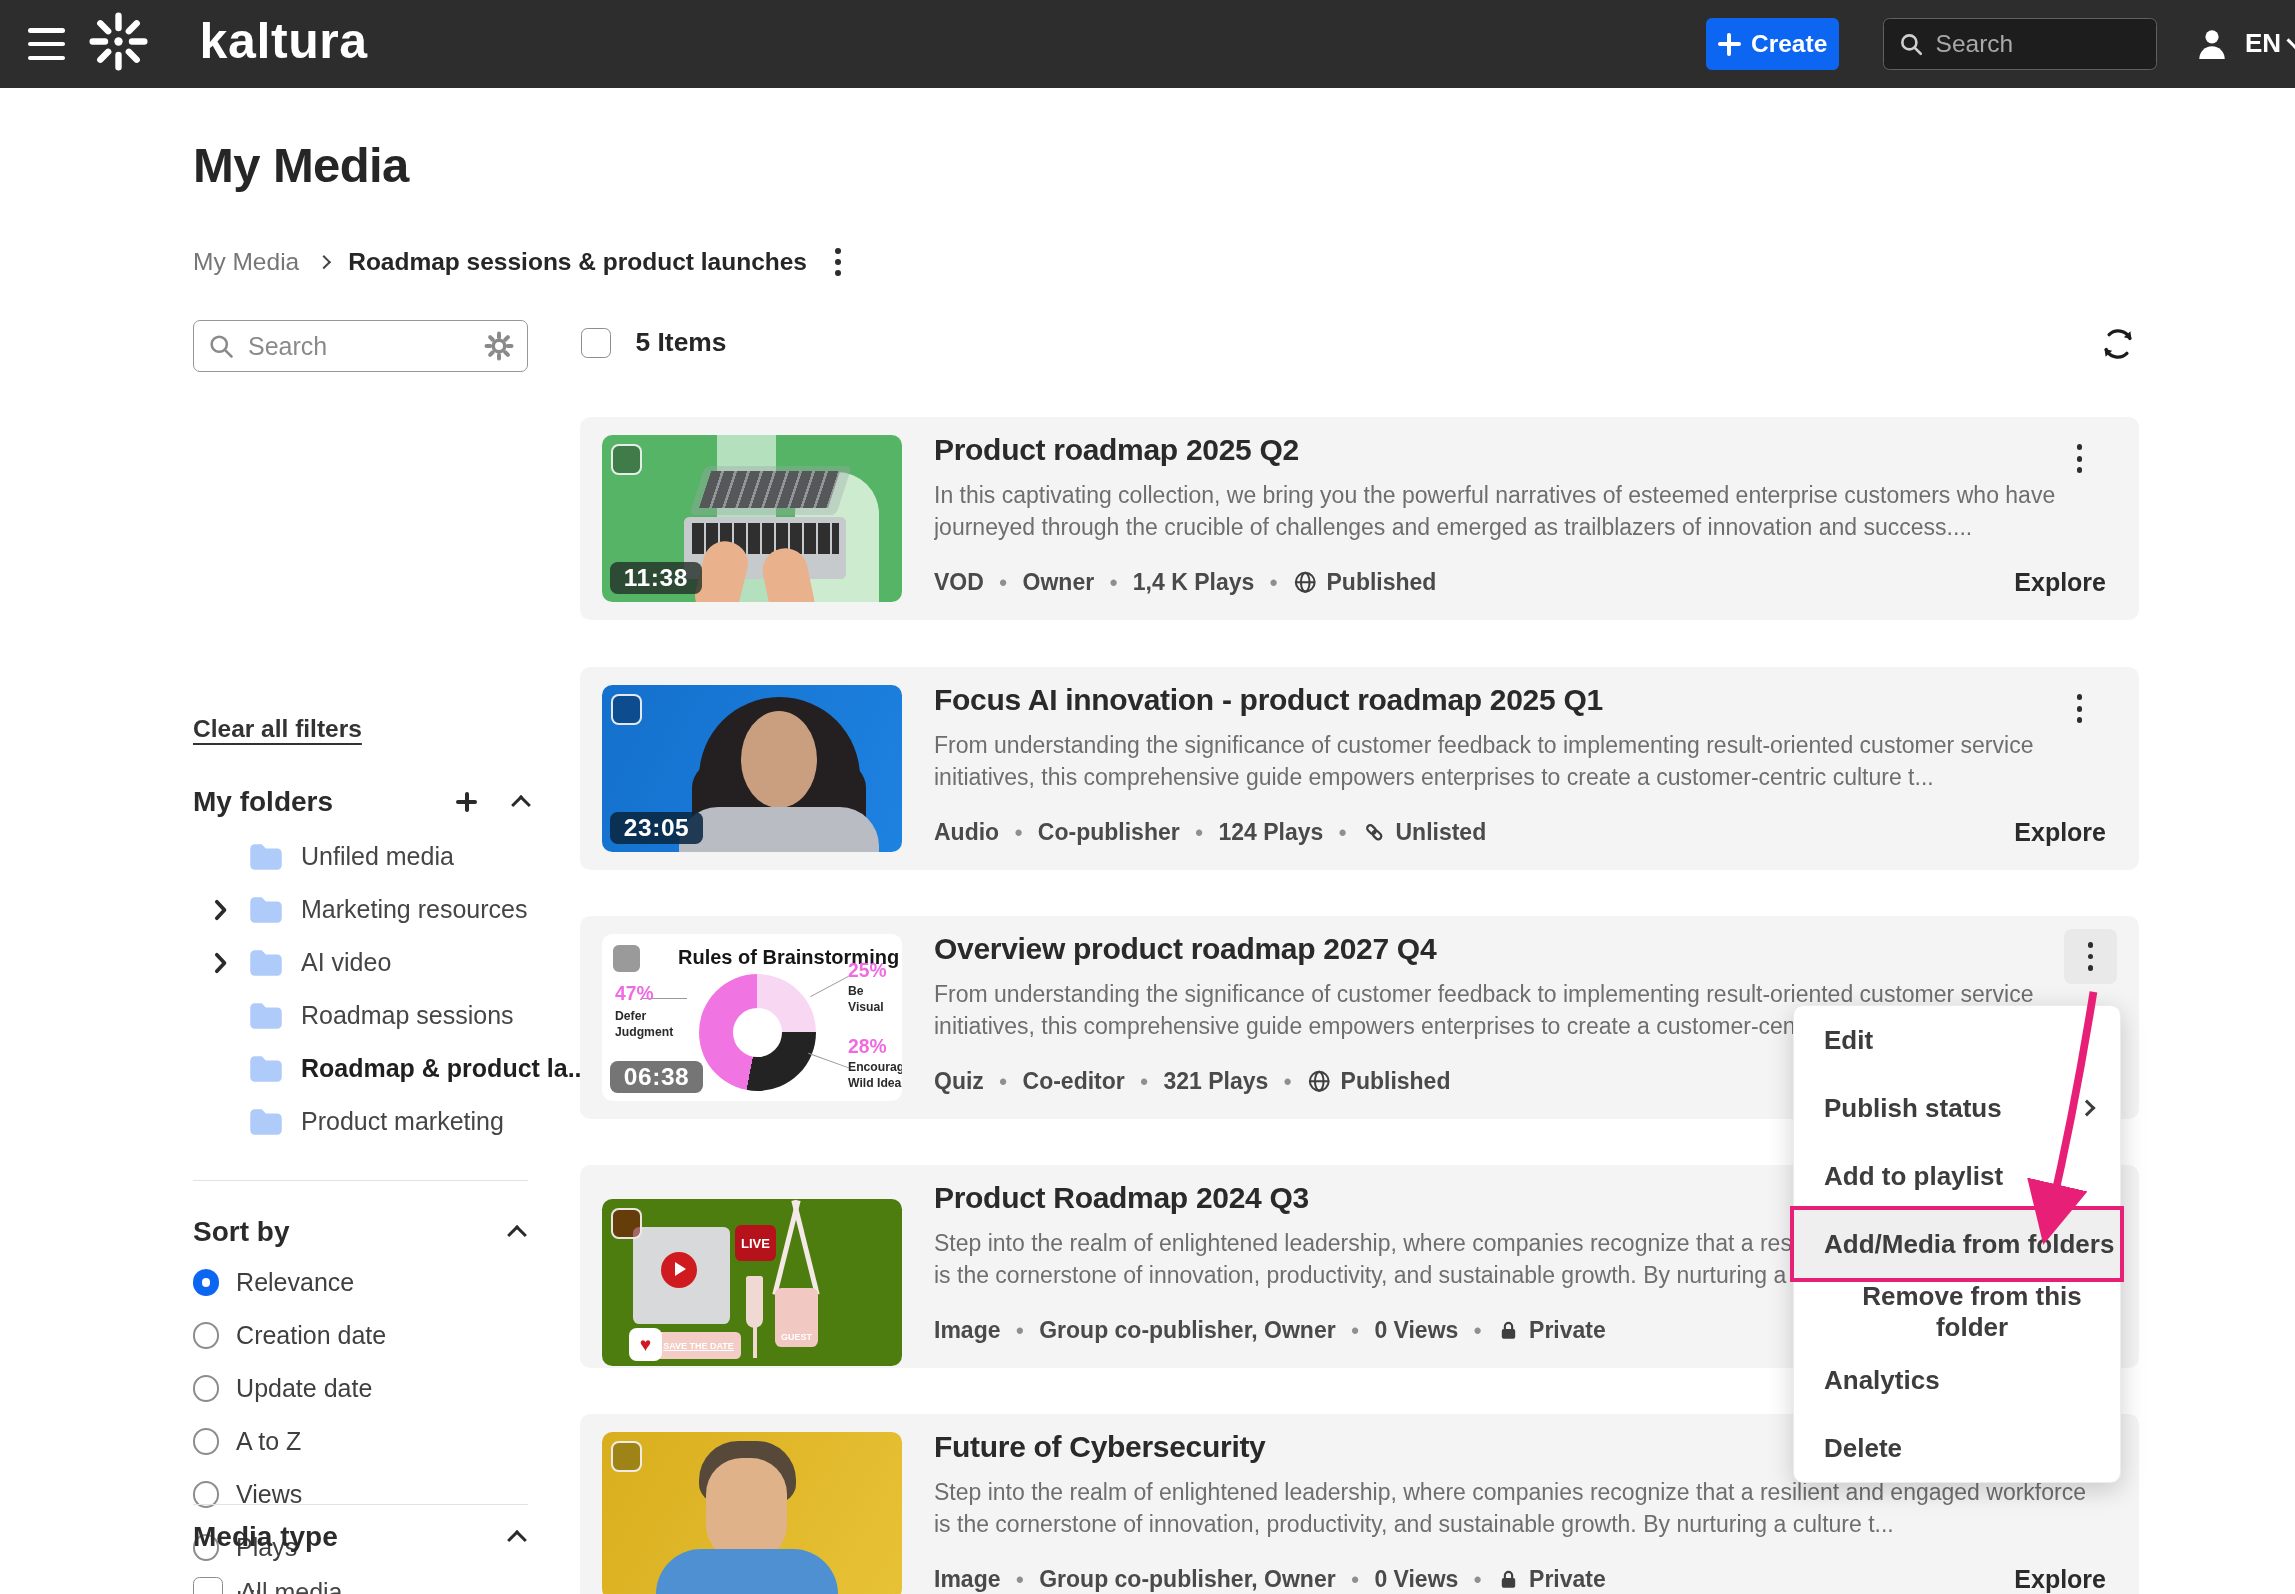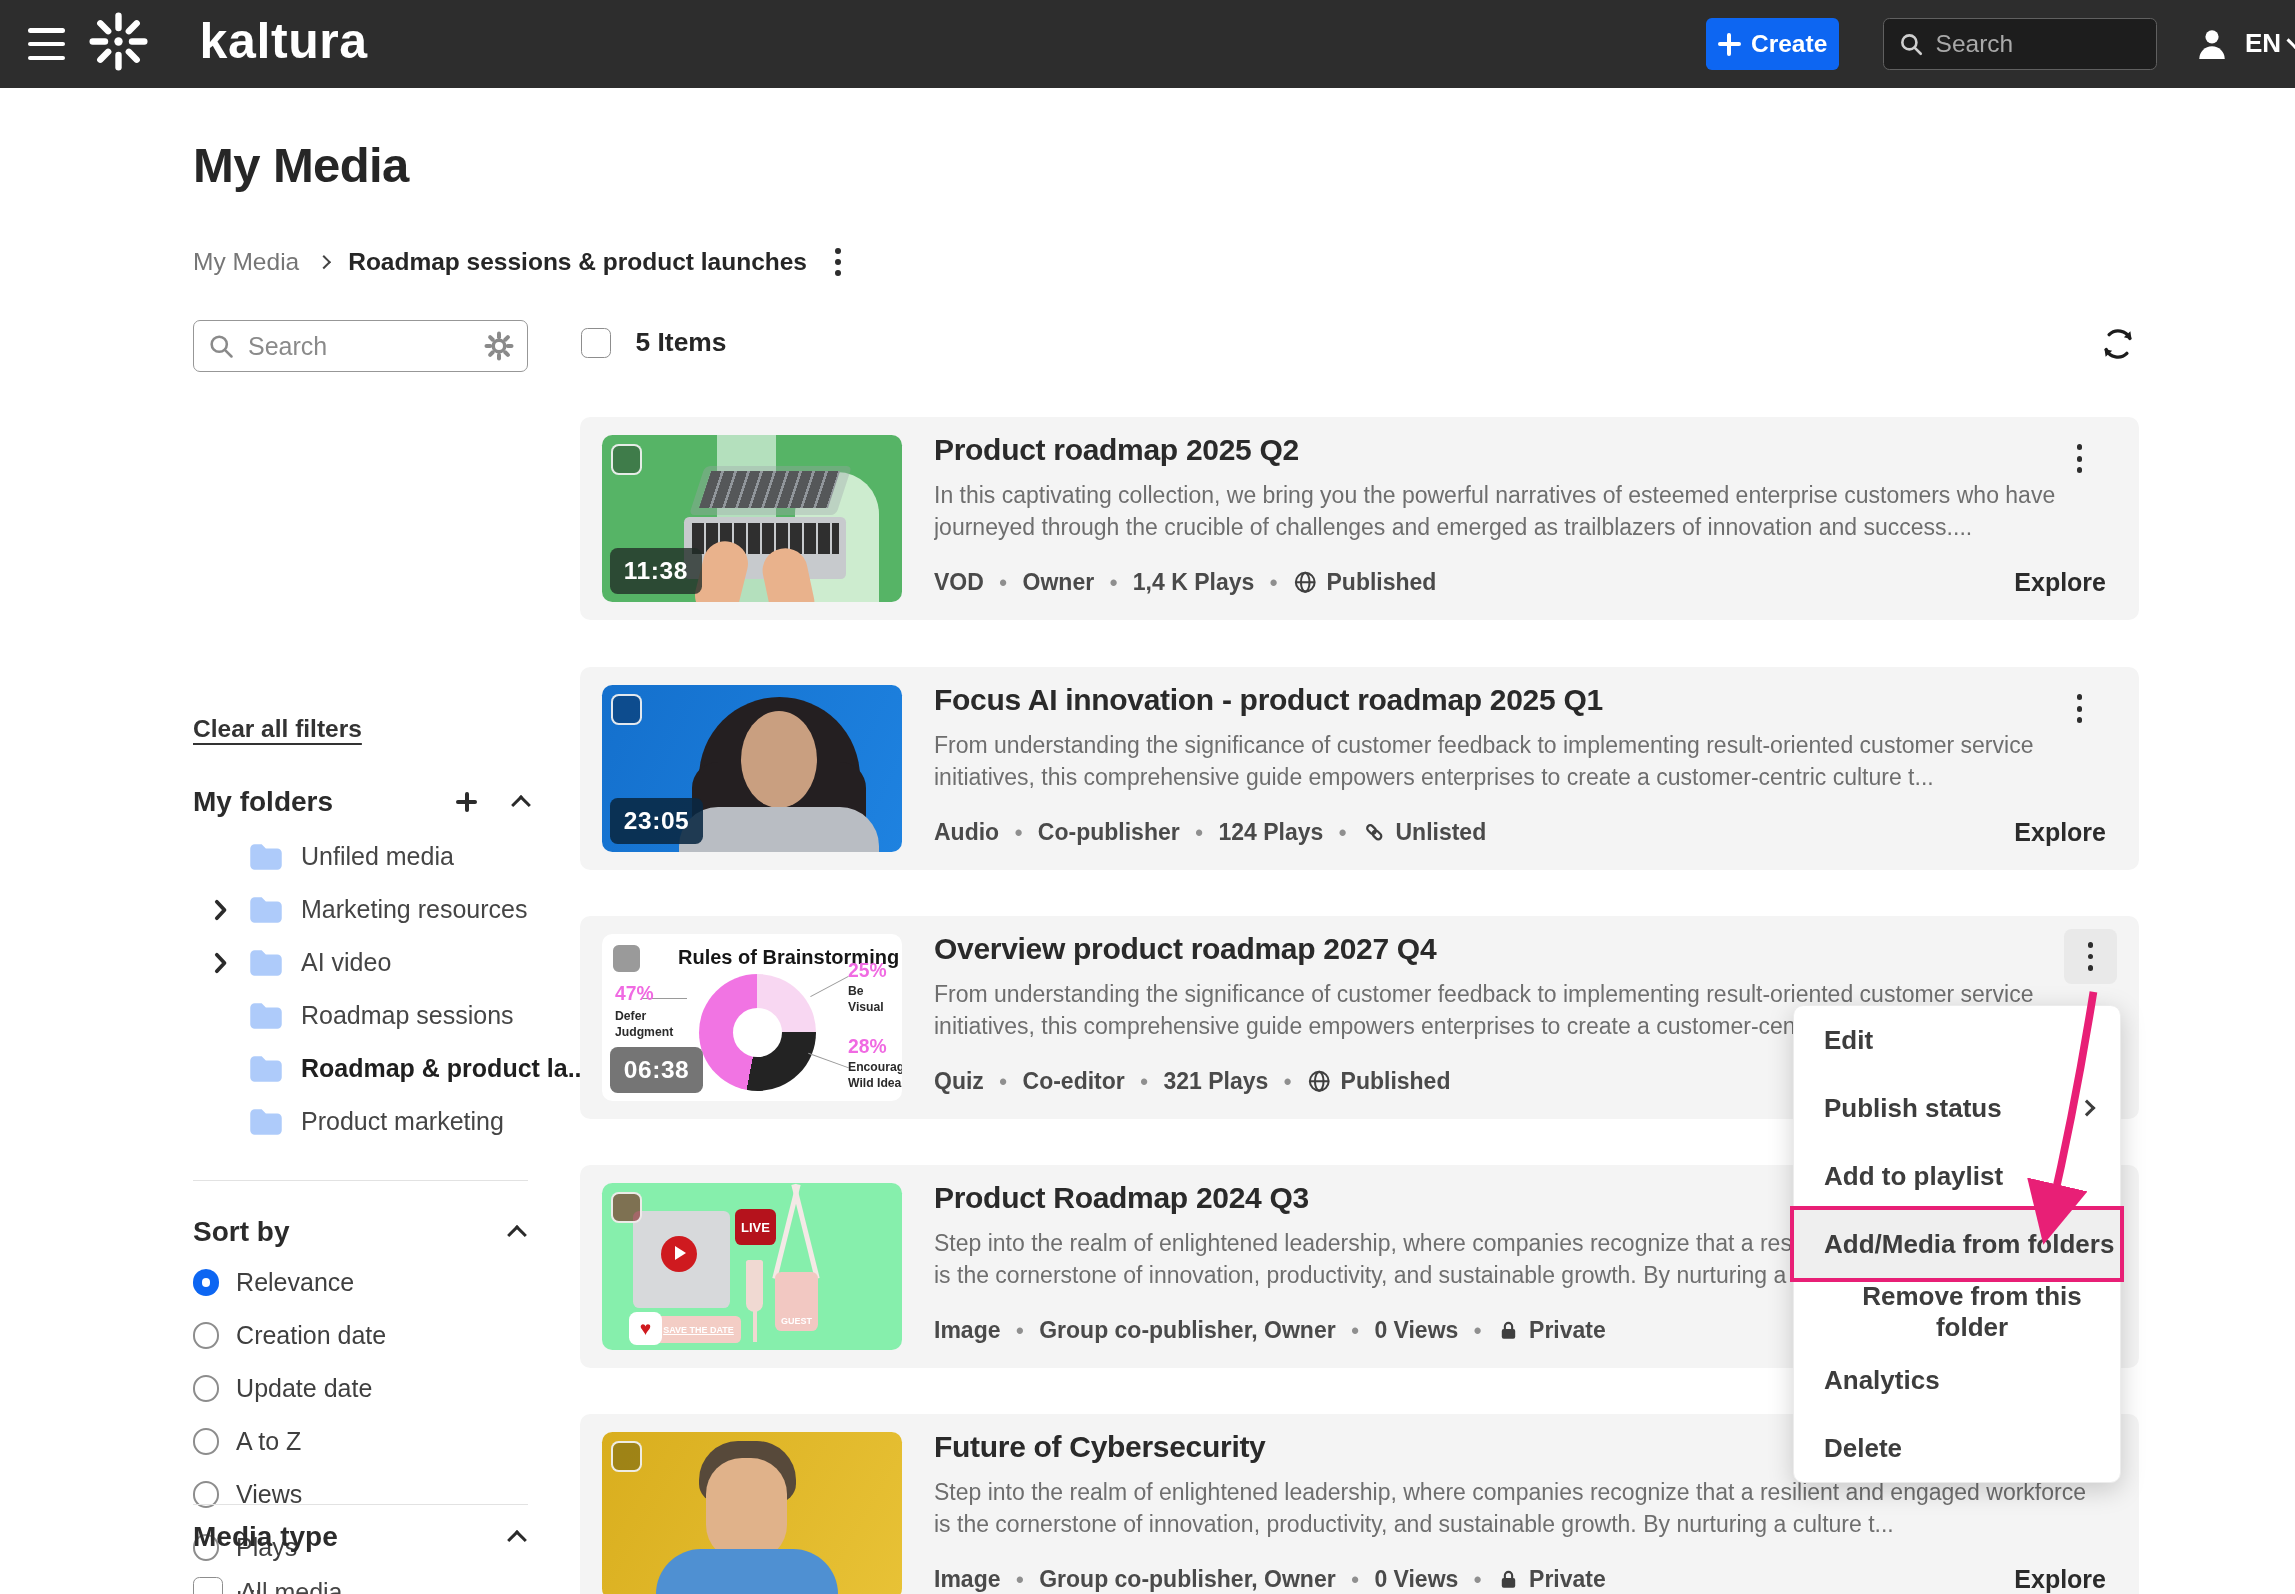--- a/index.html
+++ b/index.html
@@ -64,21 +64,21 @@
   .mt-label{font-size:25px;color:#454545;}
 
   
   .list-head{position:absolute;left:581px;top:327px;display:flex;align-items:center;gap:24.5px;}
   .items-count{font-size:26.4px;font-weight:600;color:#262626;}
   .refresh{position:absolute;left:2100px;top:326px;width:36px;height:36px;cursor:pointer;}
 
   .card{position:absolute;left:580px;width:1559px;height:203px;background:#f4f4f4;border-radius:10.3px;}
   .thumb{position:absolute;left:22px;top:18px;width:300px;height:167px;border-radius:10.3px;overflow:hidden;}
   .t-cb{position:absolute;left:9px;top:9px;width:31px;height:31px;border:2.3px solid rgba(245,245,245,.92);border-radius:7.7px;box-sizing:border-box;background:rgba(25,35,28,.38);cursor:pointer;}
-  .dur{position:absolute;left:7.7px;bottom:7.7px;padding:9px 14px;border-radius:7.7px;background:rgba(32,44,38,.78);color:#fff;font-size:24.5px;font-weight:700;letter-spacing:0.6px;}
+  .dur{position:absolute;left:7.7px;bottom:7.7px;padding:2px 14px;border-radius:7.7px;background:rgba(32,44,38,.78);color:#fff;font-size:24.5px;font-weight:700;letter-spacing:0.6px;}
   .c-title{position:absolute;left:354px;top:15.5px;font-size:30px;font-weight:700;color:#2a2a2a;letter-spacing:-0.3px;cursor:pointer;}
   .c-desc{position:absolute;left:354px;top:62px;width:1159px;font-size:23px;line-height:32px;color:#6e6e6e;max-height:64px;overflow:hidden;}
   .c-meta{position:absolute;left:354px;top:152px;display:flex;align-items:center;gap:15.5px;font-size:23px;font-weight:600;color:#4a4a4a;}
   .dot::before{content:"\2022";color:#8f8f8f;font-size:22px;}
   .m-status{display:flex;align-items:center;gap:9px;}
   .explore{position:absolute;right:33px;top:151px;font-size:25px;font-weight:700;color:#2b2b2b;cursor:pointer;}
   .c-kebab{position:absolute;right:40px;top:19.3px;width:39px;height:45px;display:flex;align-items:center;justify-content:center;}
   .c-kebab.bg{right:22px;top:13px;width:53px;height:55px;background:#e9e9e9;border-radius:7.7px;}
 
   
@@ -99,21 +99,21 @@
   .th3 .bt{position:absolute;left:76px;top:11.6px;font-size:20px;font-weight:700;color:#161616;}
   .donut{position:absolute;left:97px;top:40px;width:117px;height:117px;border-radius:50%;}
   .donut-hole{position:absolute;left:131px;top:74px;width:49px;height:49px;border-radius:50%;background:#fff;}
   .pct{position:absolute;font-size:19.3px;font-weight:700;color:#f06ae2;}
   .plab{position:absolute;font-size:12.2px;font-weight:700;color:#2a2a2a;line-height:15.5px;}
   .cline{position:absolute;background:#9a9a9a;height:1.3px;}
   .th3 .t-cb{background:#9a9a9a;border-color:#fff;}
   .th3 .dur{background:#757575;}
   .th2 .dur{background:rgba(9,40,66,.88);}
   .th2 .t-cb{background:rgba(8,45,90,.55);}
-  .th4{background:#86efac;}
+  .th4{background:#4d7c0f;margin-top:16px;}
   .th4 .lap{position:absolute;left:31px;top:28px;width:97px;height:97px;background:#d7d9db;border-radius:6.4px;}
   .th4 .play{position:absolute;left:59px;top:53px;width:36px;height:36px;background:#cf1a1f;border-radius:50%;}
   .th4 .play::after{content:"";position:absolute;left:14px;top:10.3px;border-left:11.6px solid #fff;border-top:7.7px solid transparent;border-bottom:7.7px solid transparent;}
   .th4 .live{position:absolute;left:133px;top:26px;width:41px;height:36px;background:#b5121c;border-radius:6.4px;color:#fff;font-size:13px;font-weight:700;display:flex;align-items:center;justify-content:center;}
   .th4 .lan1{position:absolute;left:182px;top:0;width:4.5px;height:97px;background:#f4e9e6;transform:rotate(14deg);}
   .th4 .lan2{position:absolute;left:201px;top:0;width:4.5px;height:97px;background:#f4e9e6;transform:rotate(-14deg);}
   .th4 .guest{position:absolute;left:173px;top:89px;width:43px;height:59px;background:#f2c8c2;border-radius:6.4px;color:#fff;font-size:9px;font-weight:700;display:flex;align-items:flex-end;justify-content:center;padding-bottom:5.2px;box-sizing:border-box;}
   .th4 .flute{position:absolute;left:144px;top:77px;width:16.7px;height:52px;background:#f0d9d2;border-radius:7.7px 7.7px 26px 26px;}
   .th4 .stem{position:absolute;left:151px;top:126px;width:3.9px;height:33px;background:#f0d9d2;}
   .th4 .std{position:absolute;left:54px;top:133px;width:85px;height:27px;background:#f3cdc5;border-radius:5.2px;color:#fff;font-size:9px;font-weight:700;display:flex;align-items:center;justify-content:center;text-decoration:underline;}

